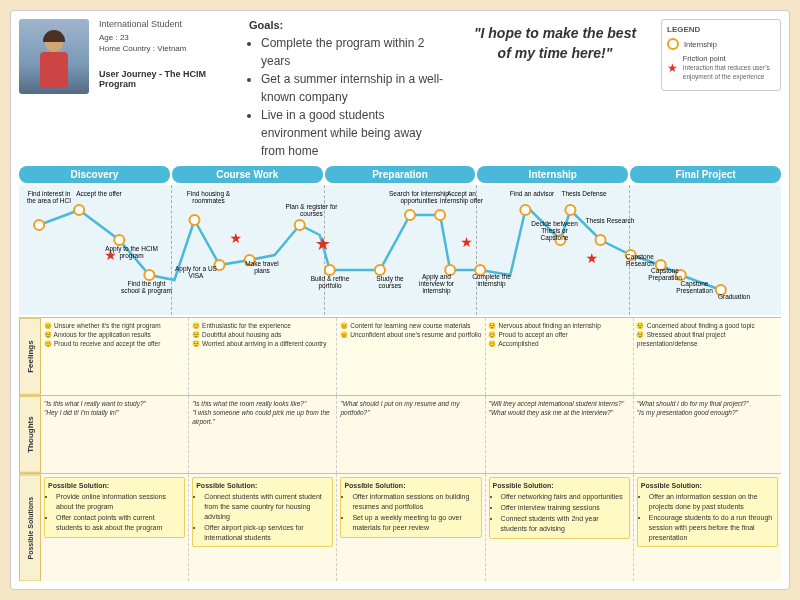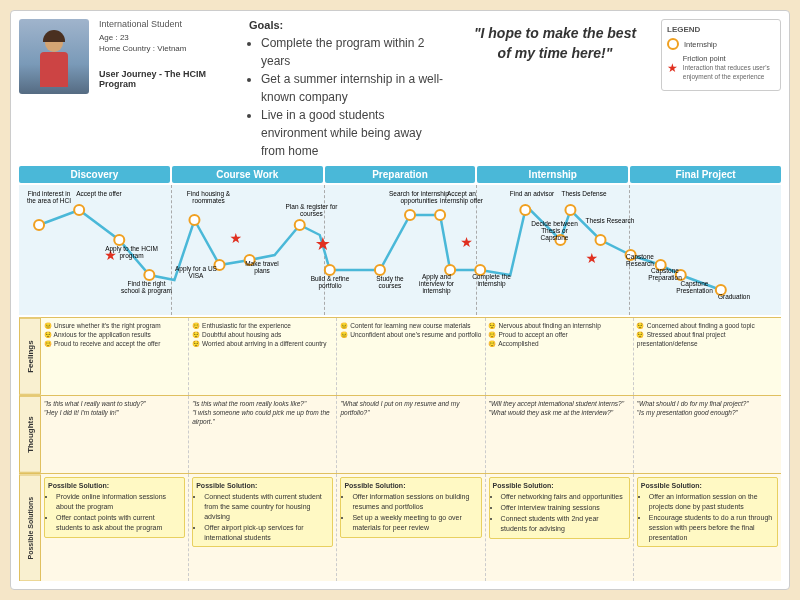--- a/index.html
+++ b/index.html
@@ -178,21 +178,21 @@
       margin-bottom: 2px;
     }
     .phase-header {
       flex: 1;
       background: #4ab8d8;
       color: white;
       text-align: center;
       font-size: 10px;
       font-weight: bold;
       padding: 3px 2px;
-      border-radius: 2px;
+      border-radius: 8px;
     }
     
     .row-label {
       writing-mode: vertical-rl;
       transform: rotate(180deg);
       font-size: 9px;
       font-weight: bold;
       color: #333;
       display: flex;
       align-items: center;

